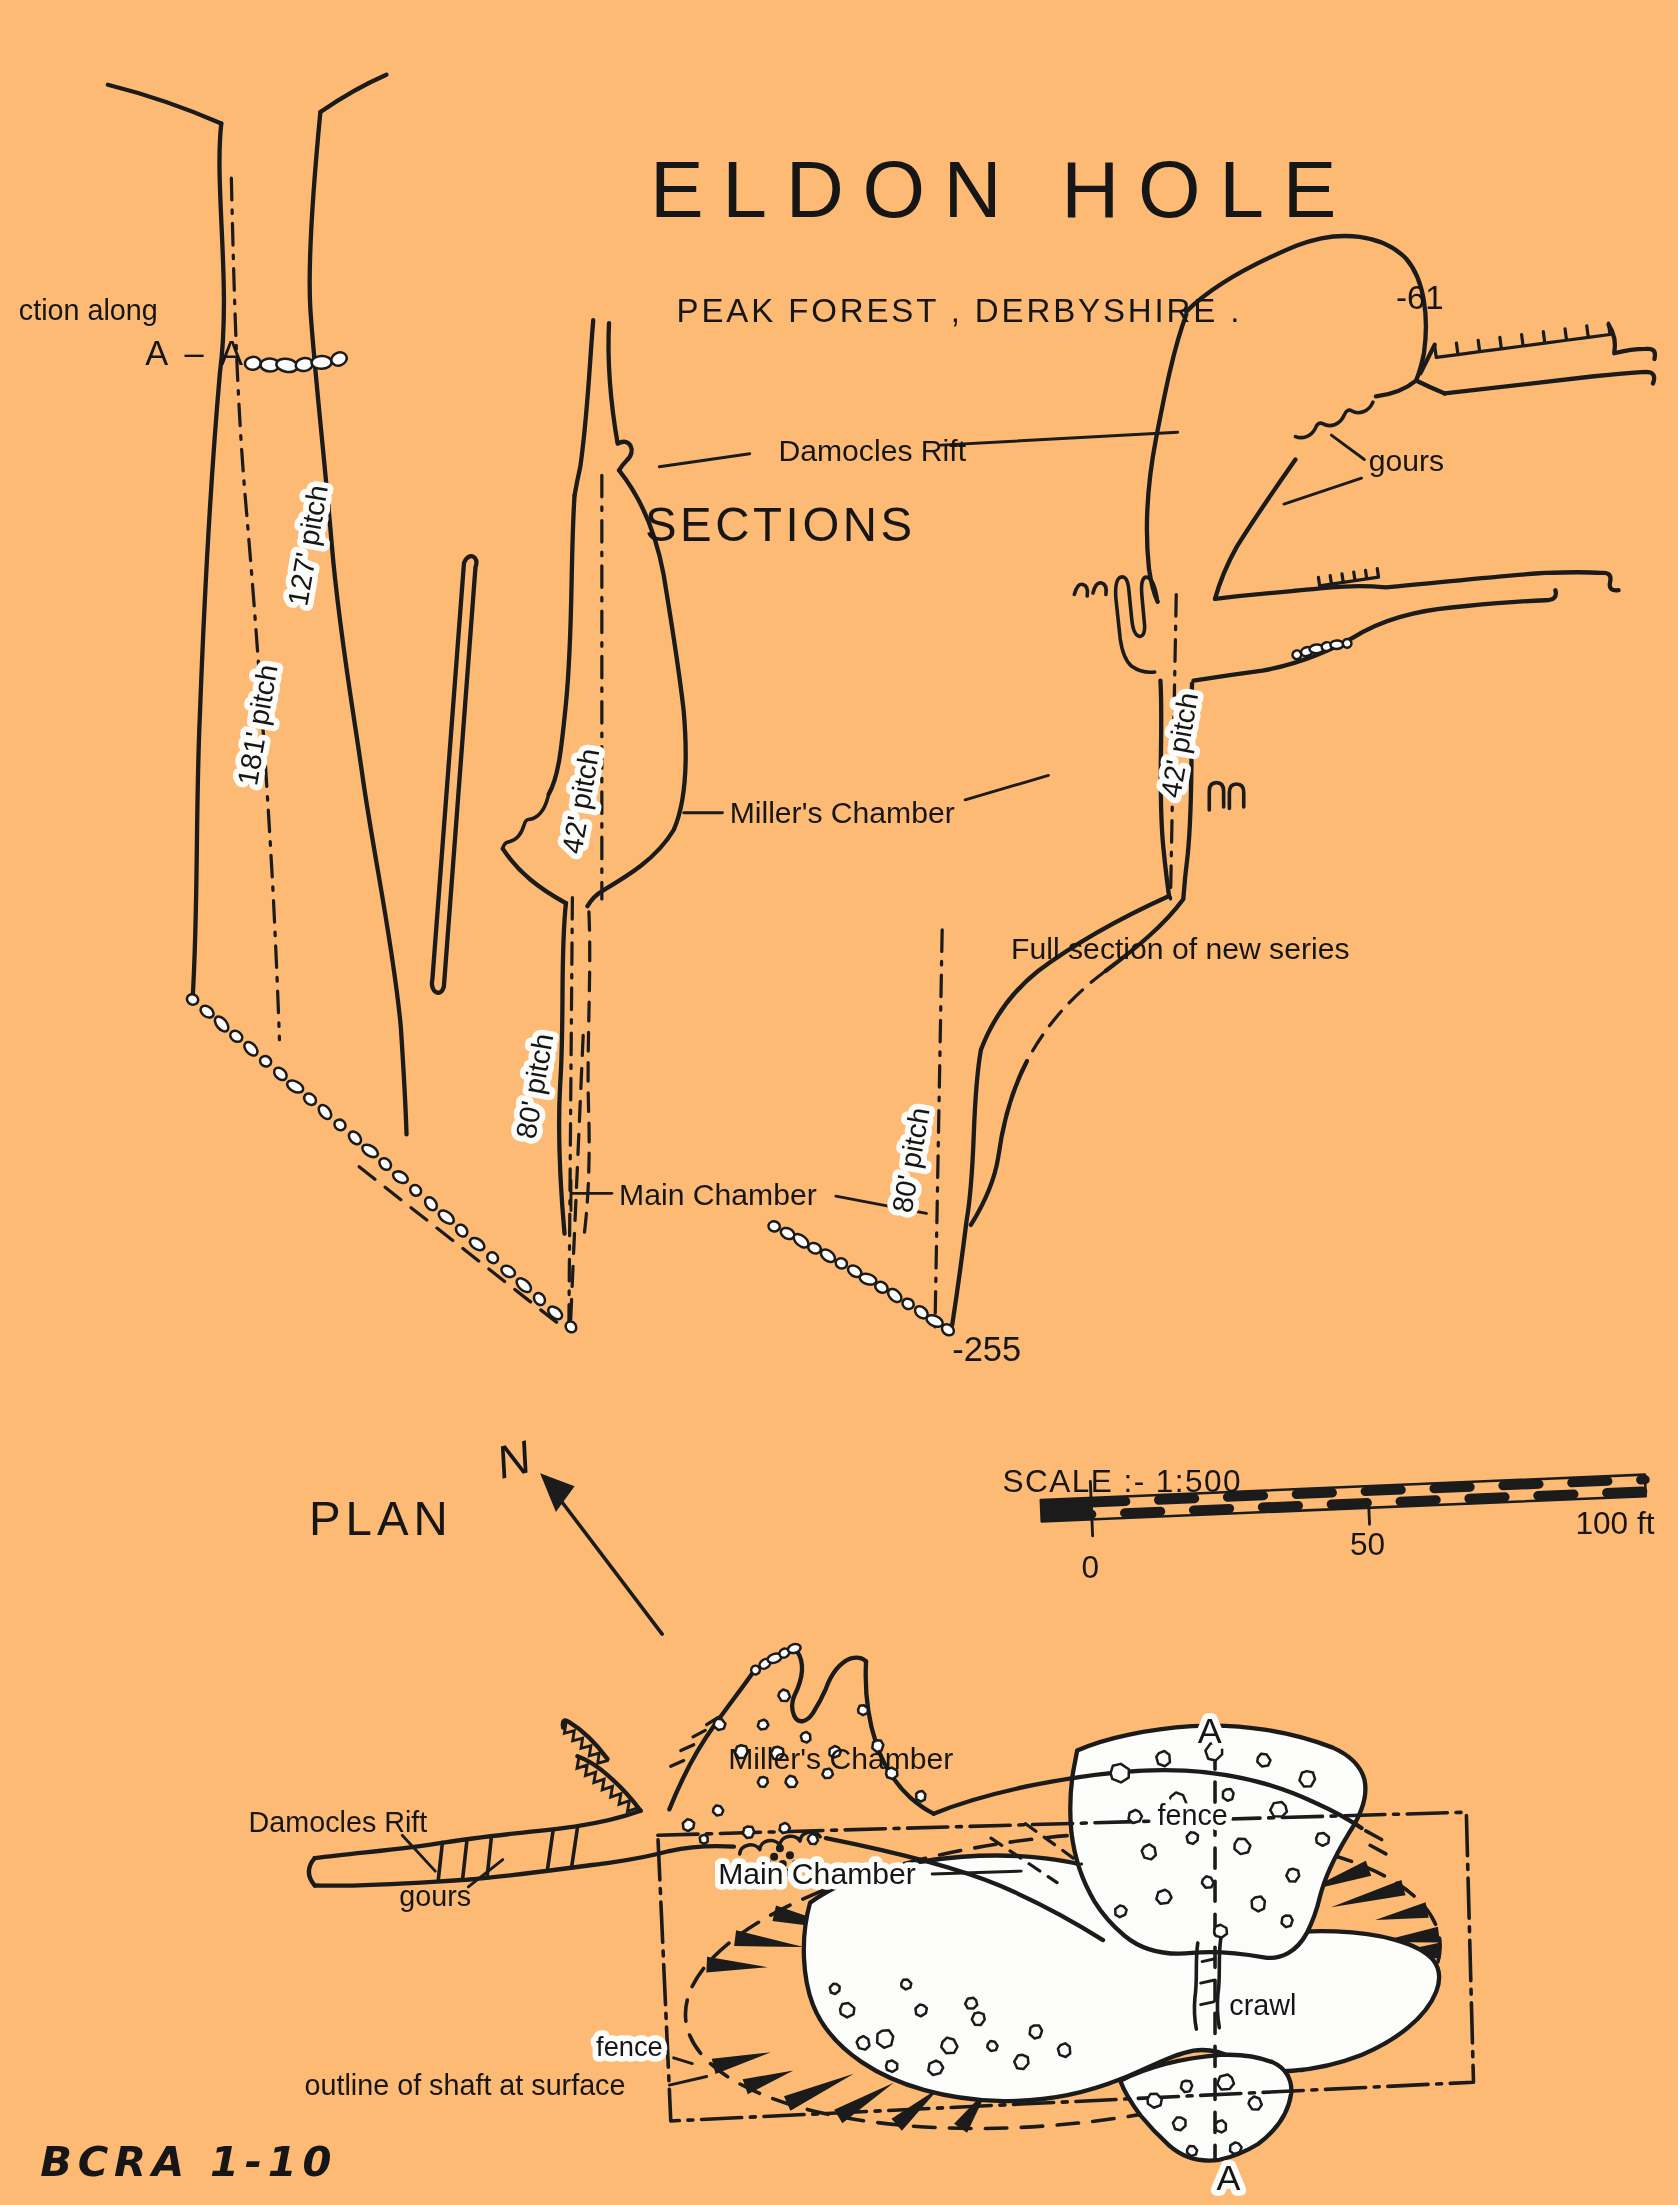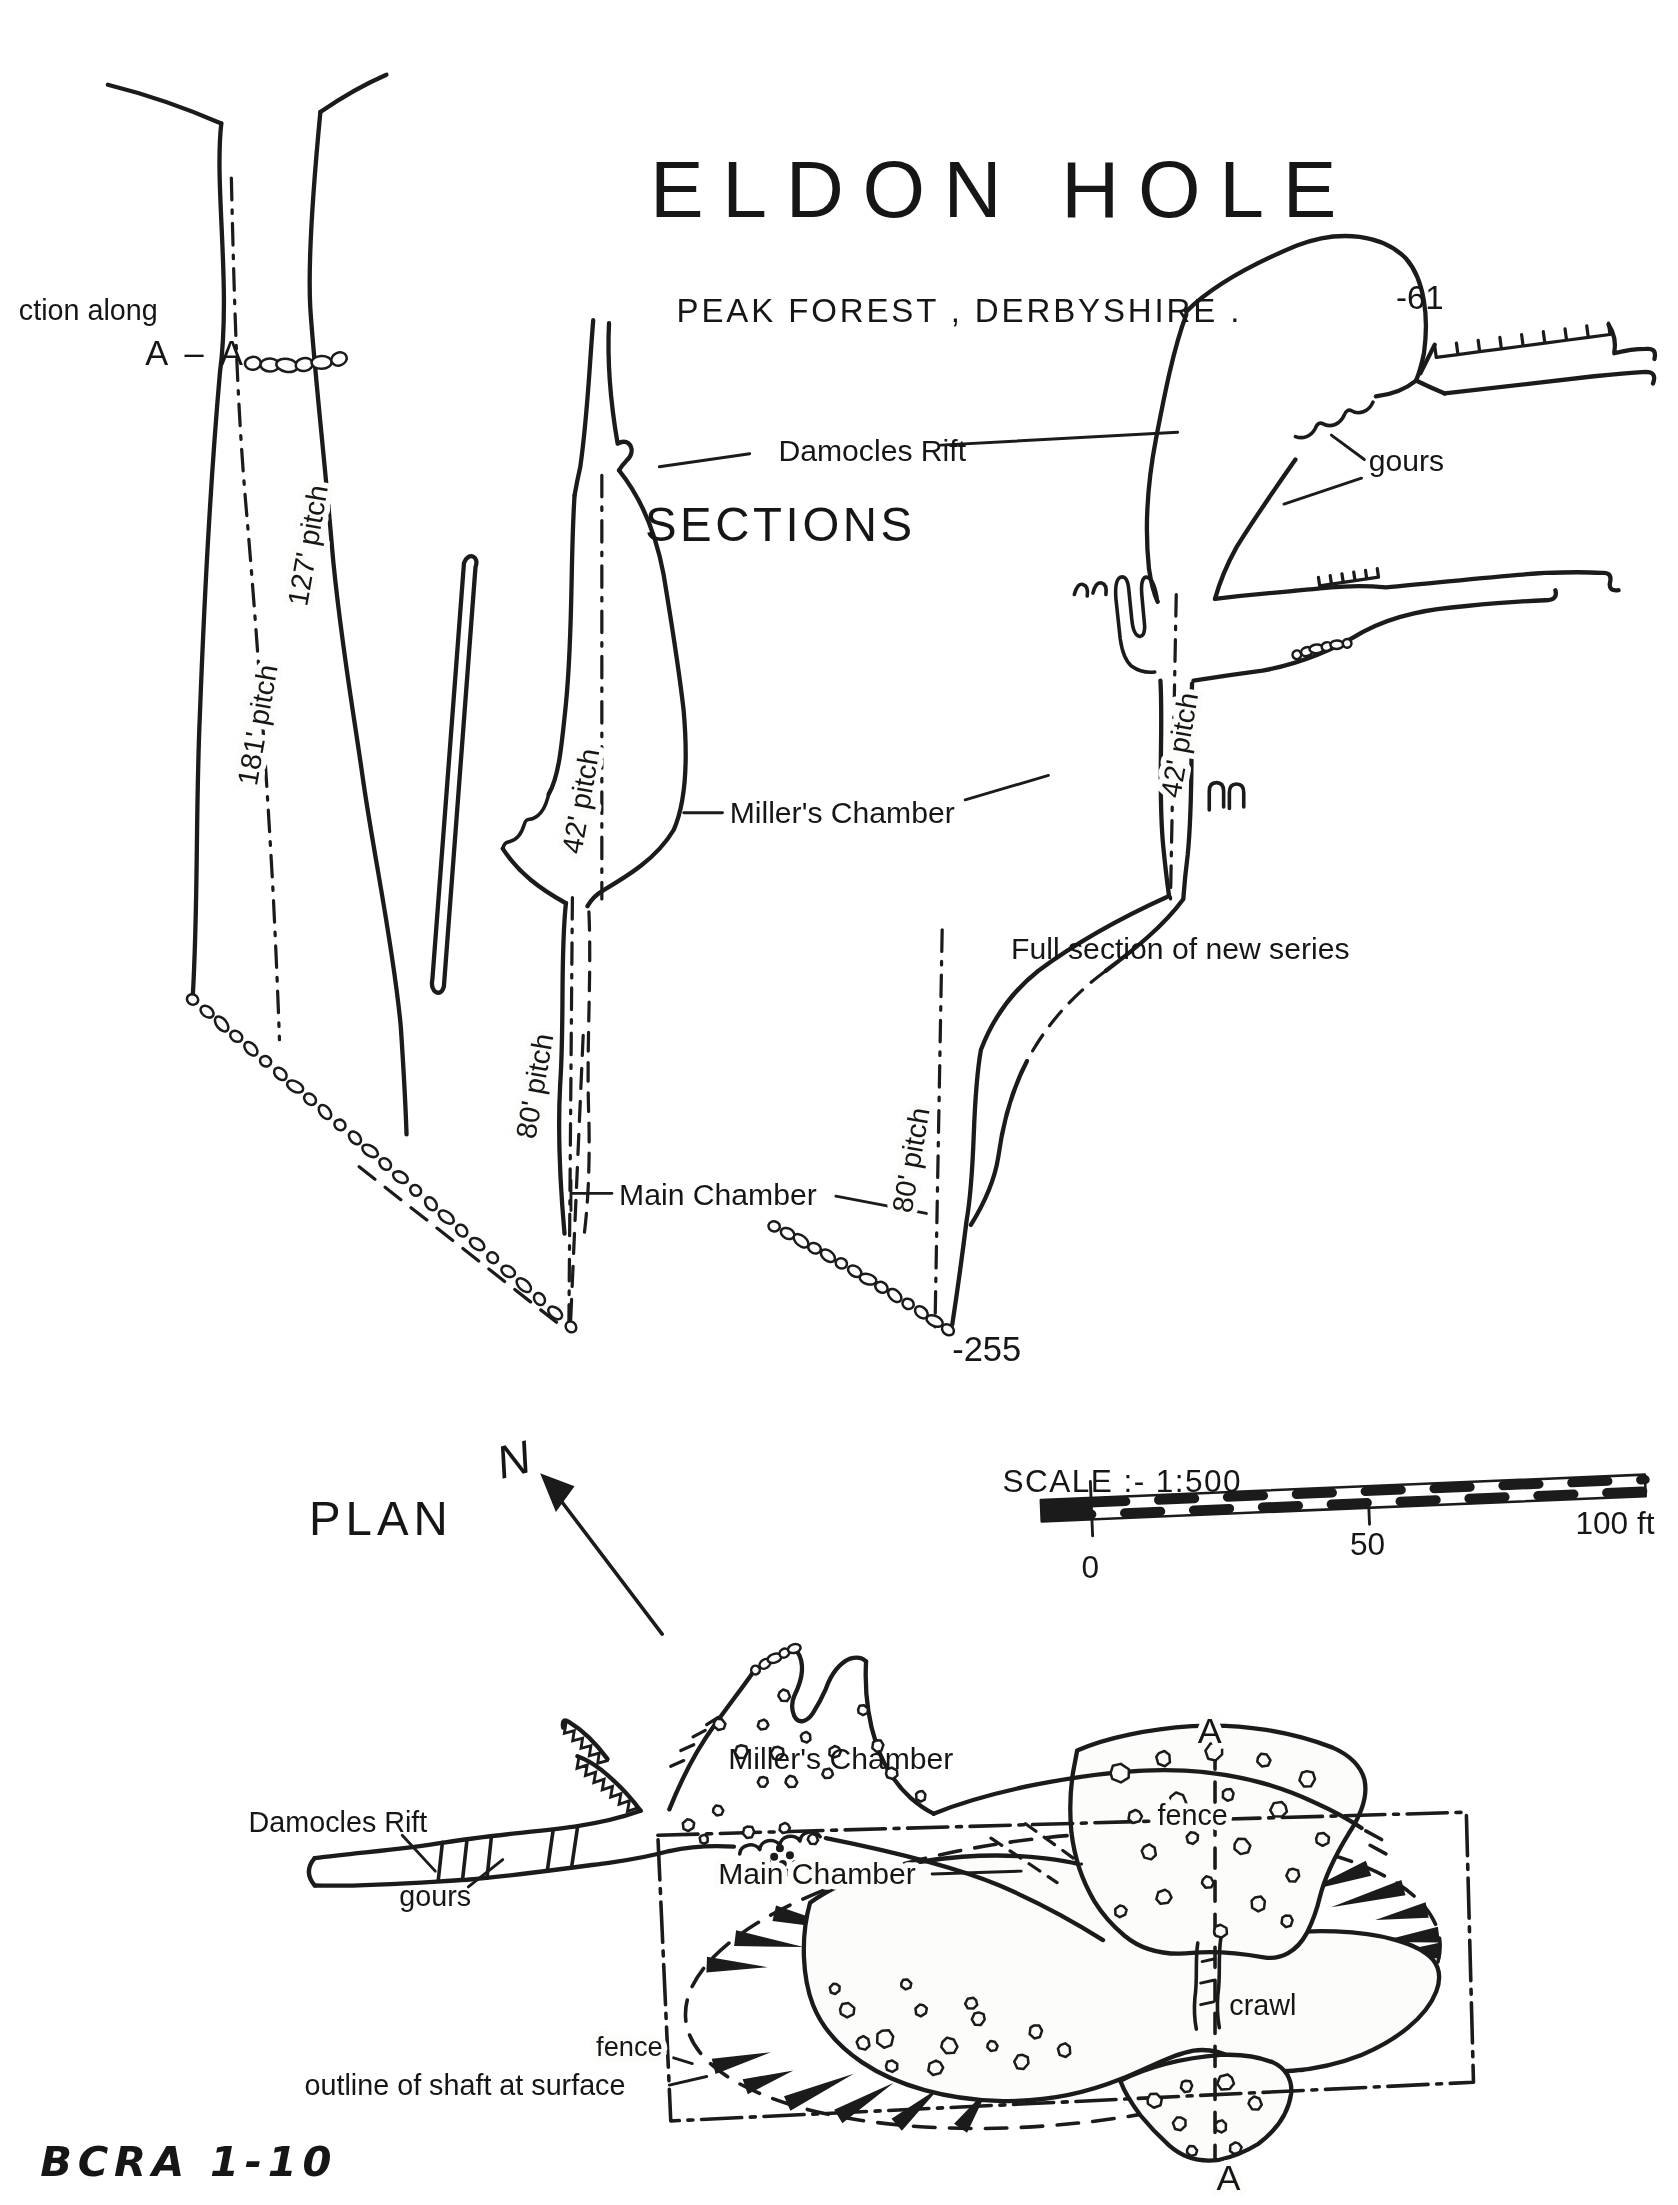--- a/index.html
+++ b/index.html
@@ -1,16 +1,16 @@
 <!DOCTYPE html>
 <html style="font-size:11.5px"><head>
 <meta charset="utf-8">
 <style>
   html,body{margin:0;padding:0;background:#dcdcdc;}
-  .page{width:1679px;height:2205px;background:#ffffff;position:relative;margin:0 auto;
+  .page{width:1679px;height:2205px;background:#fdba74;position:relative;margin:0 auto;
         font-family:"Liberation Sans", sans-serif;}
   svg{display:block;}
   svg text{fill:#161616;font-family:"Liberation Sans", sans-serif;}
   .halo{paint-order:stroke;stroke:#fcfcfa;stroke-width:16px;stroke-linejoin:round;}
   .credit{font-family:"DejaVu Sans", sans-serif;font-weight:bold;font-style:italic;}
 </style>
 </head>
 <body>
 
 <div class="page">

